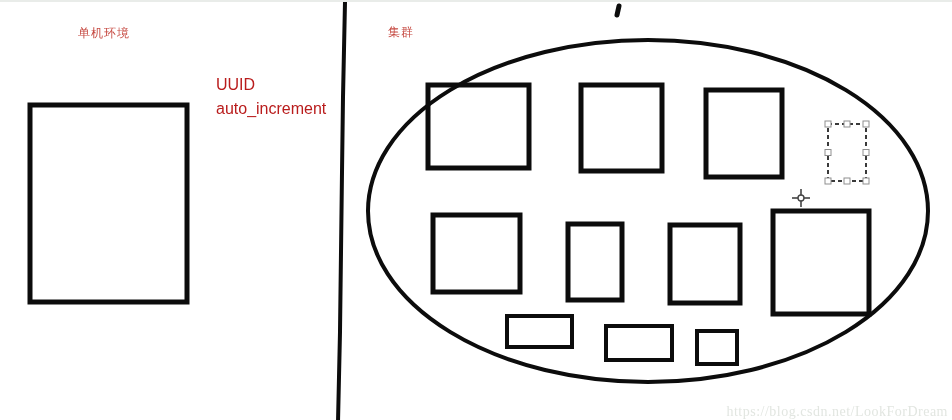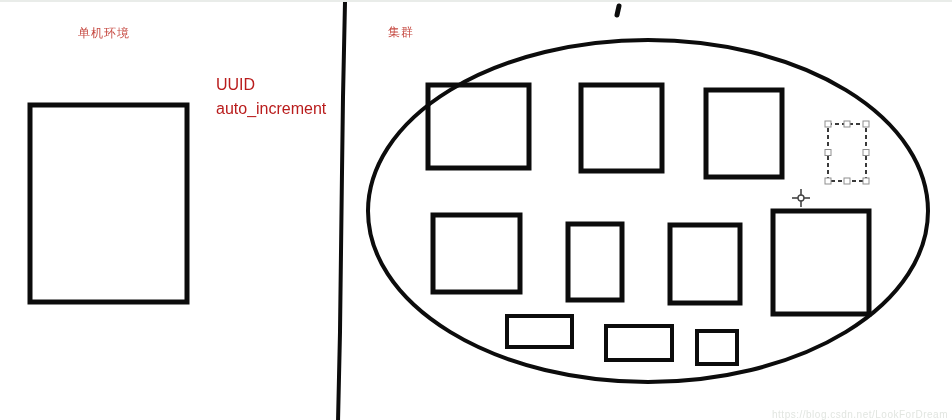--- a/index.html
+++ b/index.html
@@ -14,21 +14,21 @@
   #shapes-svg{position:absolute;left:0;top:0;}
   .label{position:absolute;white-space:nowrap;line-height:1.2;}
   .label.red{font-size:12px;color:#c64a42;letter-spacing:1px;}
   .label.dark{font-size:16px;color:#b91c1c;}
   #label-standalone{left:78px;top:24px;}
   #label-cluster{left:388px;top:23px;}
   #label-uuid{left:216px;top:73px;}
   #label-auto-increment{left:216px;top:97px;}
   .watermark{
     position:absolute;right:4px;bottom:2px;
-    font-size:10px;color:#e2e6e1;letter-spacing:0.5px;
+    font-size:14px;color:#e2e6e1;letter-spacing:0.5px;font-family:Liberation Serif, serif;
   }
 </style>
 </head>
 <body>
 
 <div id="canvas">
   <svg id="shapes-svg" width="952" height="420" viewBox="0 0 952 420">
       <polyline points="345,0 343,95 342,170 341,250 340,330 338,420" fill="none" stroke="#0c0c0c" stroke-width="4"></polyline>
       <rect x="30" y="103" width="157" height="197" fill="none" stroke="#0c0c0c" stroke-width="5"></rect>
       <ellipse cx="648" cy="209" rx="280" ry="171" fill="none" stroke="#0c0c0c" stroke-width="4"></ellipse>

